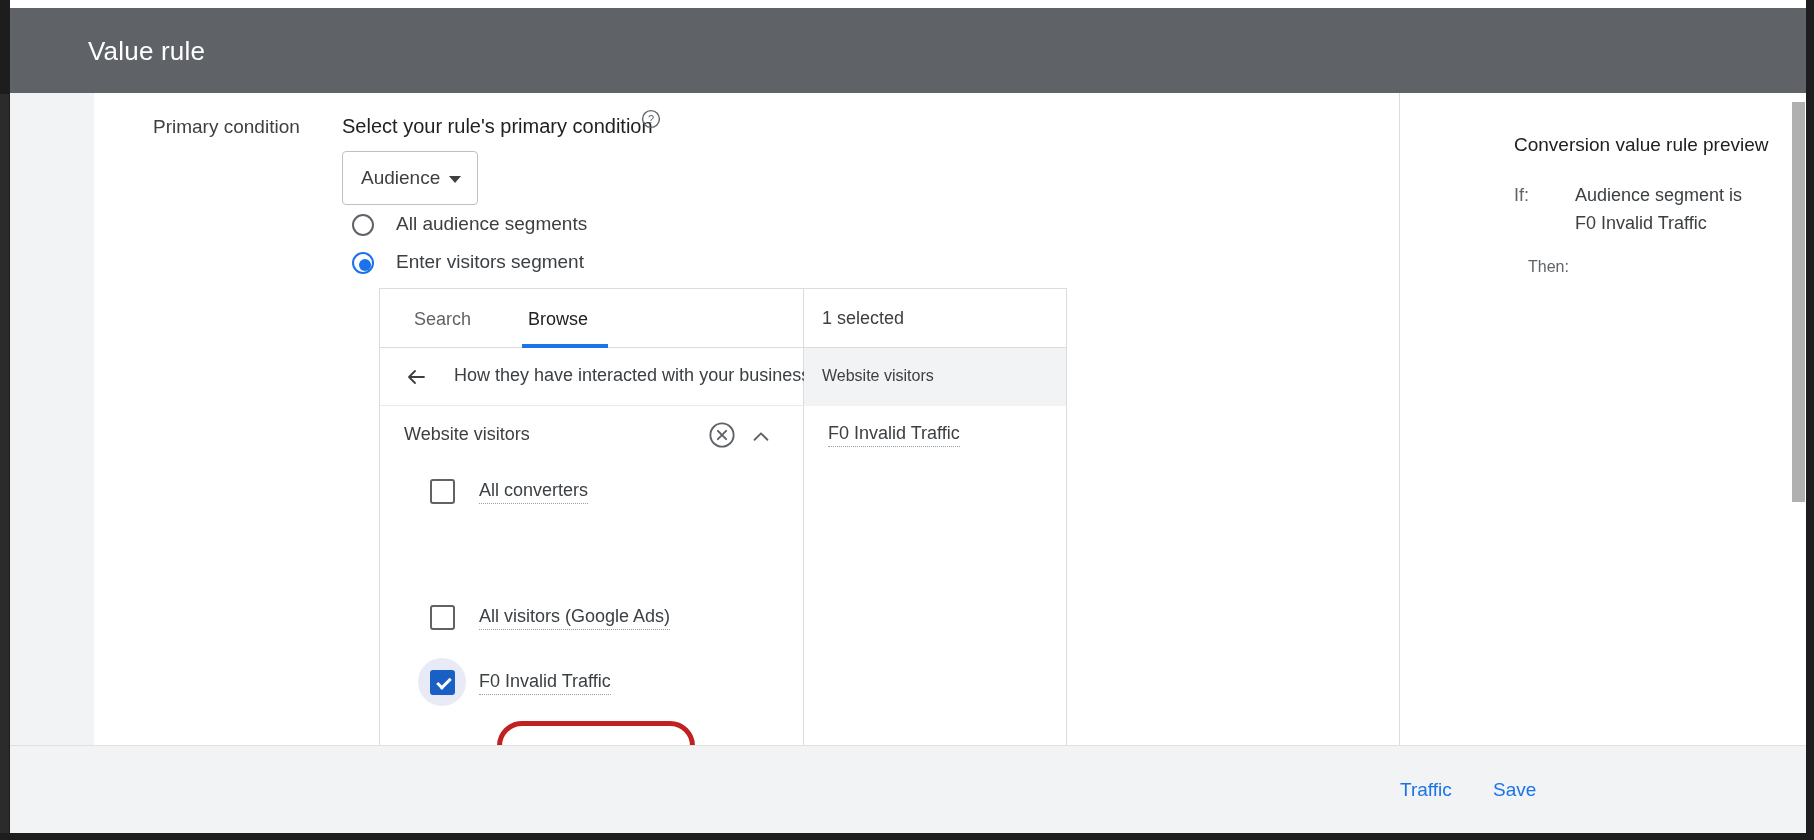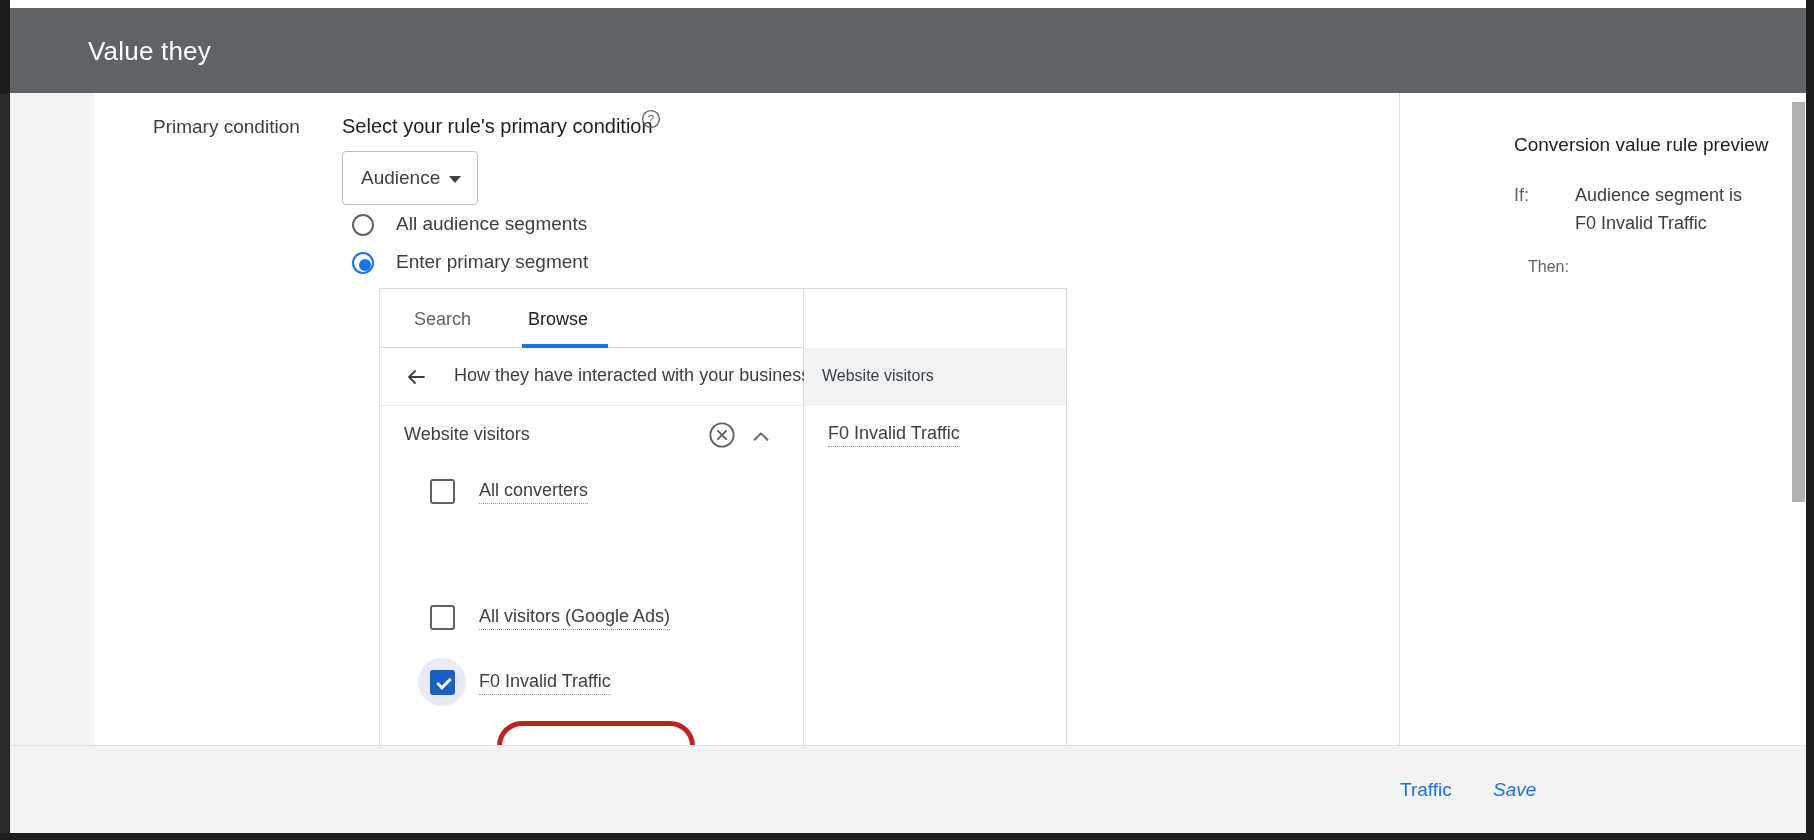--- a/index.html
+++ b/index.html
@@ -406,21 +406,21 @@
     box-sizing: border-box;
   }
   .footer-btn {
     position: absolute;
     top: 33px;
     font-size: 19px;
     color: #1a73e8;
     font-weight: 500;
   }
   .btn-cancel { left: 1390px; }
-  .btn-save   { left: 1483px; font-style: italic; }
+  .btn-save   { left: 1483px; }
 
   .bottom-strip {
     position: absolute;
     left: 0; top: 833px;
     width: 1814px; height: 7px;
     background: #1d1d1d;
   }
   .right-dark-edge {
     position: absolute;
     left: 1806px; top: 0;
@@ -430,21 +430,21 @@
 </style>
 </head>
 <body>
 
 <div id="root">
 
   <div class="page-gutter-left"></div>
   <div class="page-gutter-left-2"></div>
 
   <div class="modal-header">
-    <div class="modal-title">Value they</div>
+    <div class="modal-title">Value rule</div>
   </div>
 
   <div class="modal-body">
     <div class="left-rail"></div>
 
     <div class="content-col">
 
       <div class="label-primary-condition">Primary condition</div>
       <div class="section-heading">Select your rule's primary condition</div>
 
@@ -461,21 +461,21 @@
       </div>
 
       <div class="radio-row r1">
         <span class="radio-outer"></span>
         <span class="radio-label">All audience segments</span>
       </div>
       <div class="radio-row r2">
         <span class="radio-outer">
           <span class="radio-dot"></span>
         </span>
-        <span class="radio-label">Enter primary segment</span>
+        <span class="radio-label">Enter visitors segment</span>
       </div>
 
       <div class="picker">
 
         <div class="picker-left">
           <div class="tabs">
             <span class="tab t-search">Search</span>
             <span class="tab t-browse">Browse</span>
             <span class="tab-underline"></span>
           </div>
@@ -509,20 +509,23 @@
           <div class="cb-row i3">
             <span class="cb-hover"></span>
             <span class="cb-box checked">
               <span class="cb-check"></span>
             </span>
             <span class="cb-label">F0 Invalid Traffic</span>
           </div>
         </div>
 
         <div class="picker-right">
+          <div class="picker-right-head">
+            <span class="selected-count">1 selected</span>
+          </div>
           <div class="right-group-head">
             <span class="right-group-head-text">Website visitors</span>
           </div>
         </div>
 
         <div class="sel-row">
           <span class="sel-chip-text">F0 Invalid Traffic</span>
         </div>
         <span class="remove-icon">
           <svg width="30" height="30" viewBox="0 0 24 24">

